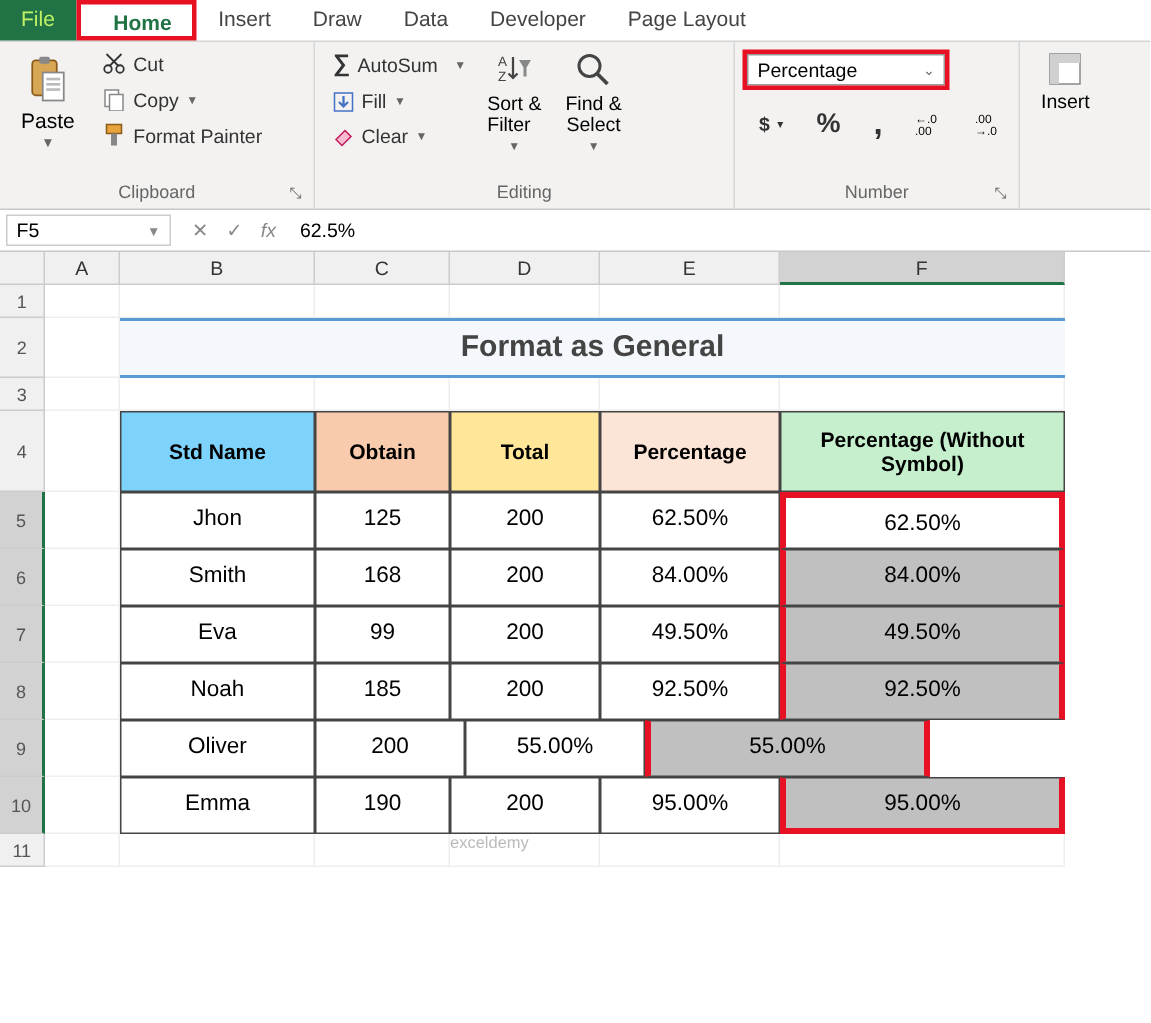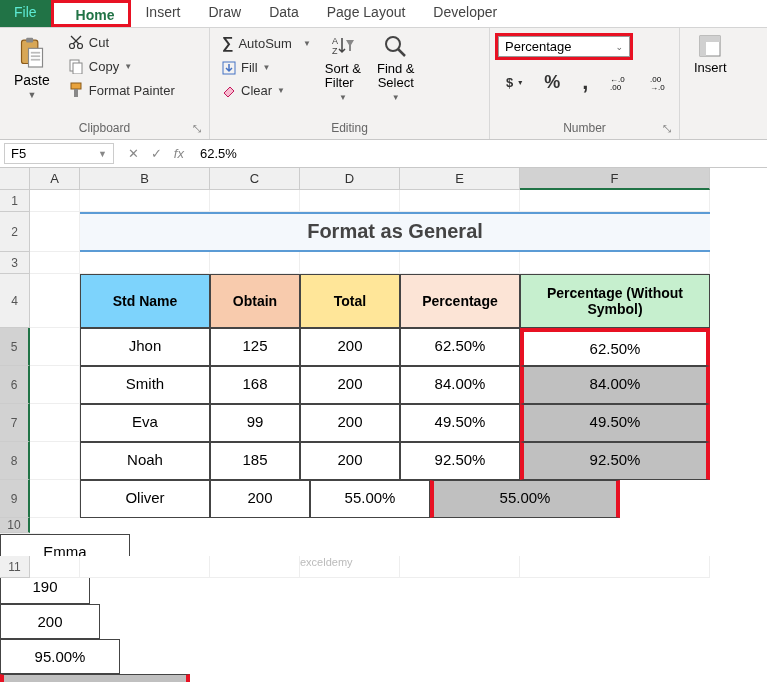--- a/index.html
+++ b/index.html
@@ -1,21 +1,21 @@
 <!DOCTYPE html>
 <html><head>
   <meta charset="utf-8">
   <style>
     * { margin: 0; padding: 0; box-sizing: border-box; font-family: "Segoe UI", Arial, sans-serif; }
     body { background: #fff; width: 767px; height: 682px; overflow: hidden; font-size: 14px; }
 
     
     .tab-bar { display: flex; height: 28px; background: #fff; border-bottom: 1px solid #d4d4d4; }
     .tab { padding: 4px 14px; font-size: 14px; color: #444; cursor: pointer; }
-    .tab.file { background: #217346; color: #5eead4; }
+    .tab.file { background: #217346; color: #bef264; }
     .tab.active { border: 3px solid #e81123; color: #217346; font-weight: 600; padding-left: 22px; }
 
     
     .ribbon { display: flex; height: 112px; border-bottom: 1px solid #c8c8c8; background: #f3f2f1; }
     .ribbon-group { display: flex; flex-direction: column; justify-content: space-between; padding: 4px 8px 2px; border-right: 1px solid #d8d8d8; }
     .group-label { text-align: center; font-size: 12px; color: #666; padding-bottom: 2px; position: relative; }
     .dialog-launcher { position: absolute; right: 0; bottom: 2px; font-size: 10px; color: #666; cursor: pointer;}
 
     .vstack { display: flex; flex-direction: column; gap: 4px; }
     .hstack { display: flex; flex-direction: row; align-items: center; gap: 4px; }
@@ -71,22 +71,22 @@
   </style>
 </head>
 <body>
 
 <div class="tab-bar">
   <div class="tab file">File</div>
   <div class="tab active"><span class="active-inner">Home</span></div>
   <div class="tab">Insert</div>
   <div class="tab">Draw</div>
   <div class="tab">Data</div>
+  <div class="tab">Developer</div>
   <div class="tab">Page Layout</div>
-  <div class="tab">Developer</div>
 </div>
 
 <div class="ribbon">
 
   <div class="ribbon-group" style="width:210px;">
     <div class="clipboard-col">
       <div class="paste-btn">
         <svg width="28" height="34" viewBox="0 0 24 28">
             <rect x="3" y="3" width="14" height="20" rx="2" fill="#d8a756" stroke="#8a5a1a"></rect>
             <rect x="7" y="1" width="6" height="4" rx="1" fill="#888"></rect>
@@ -316,21 +316,21 @@
     <div class="tcell cF sel-cell" style="border-left:4px solid #e81123;border-right:4px solid #e81123;">92.50%</div>
       </div>
       <div class="row" style="height: 38px;">
     <div class="row-header sel">9</div>
     <div class="cell cA"></div>
     <div class="tcell cB">Oliver</div>
     <div class="tcell cD">200</div>
     <div class="tcell cE">55.00%</div>
     <div class="tcell cF sel-cell" style="border-left:4px solid #e81123;border-right:4px solid #e81123;">55.00%</div>
       </div>
-      <div class="row" style="height: 38px; flex-direction: column;">
+      <div class="row" style="height: 38px;">
     <div class="row-header sel">10</div>
     <div class="cell cA"></div>
     <div class="tcell cB">Emma</div>
     <div class="tcell cC">190</div>
     <div class="tcell cD">200</div>
     <div class="tcell cE">95.00%</div>
     <div class="tcell cF sel-cell" style="border-left:4px solid #e81123;border-right:4px solid #e81123;border-bottom:4px solid #e81123;">95.00%</div>
       </div>
     </div>
 

